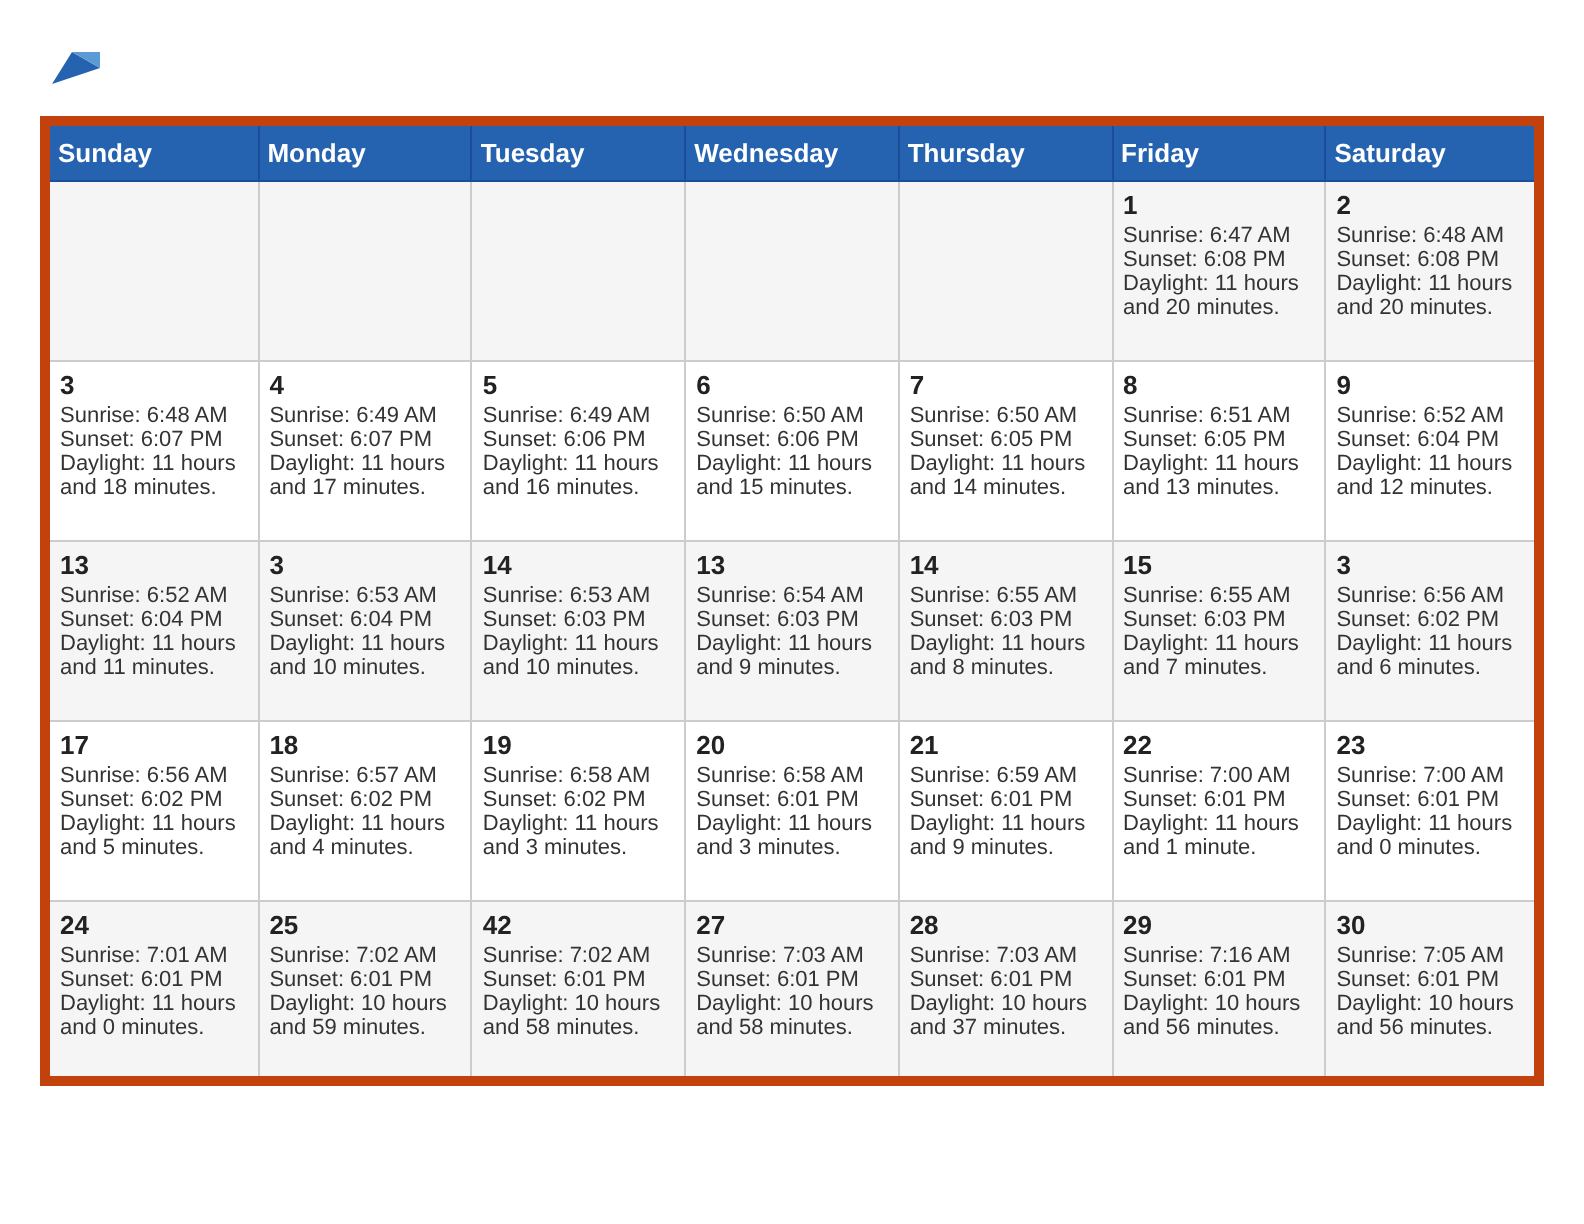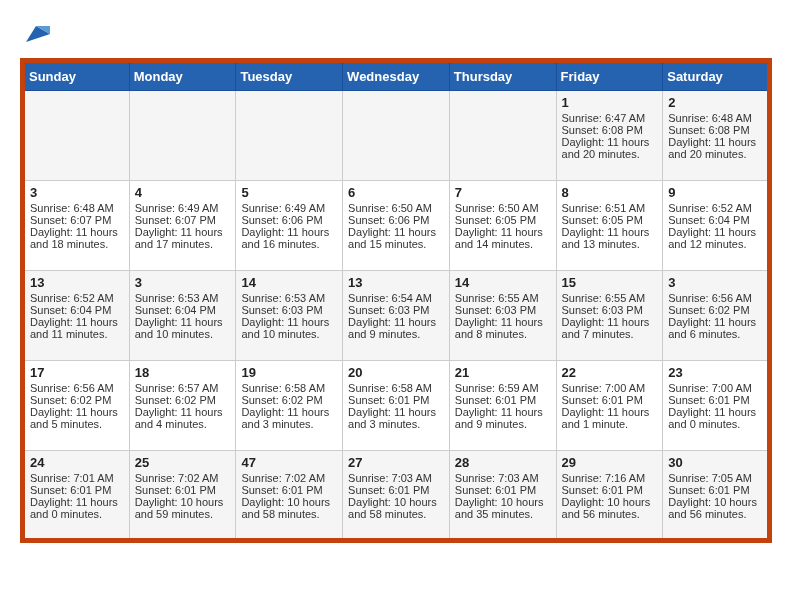--- a/index.html
+++ b/index.html
@@ -306,39 +306,39 @@
           <div>and 0 minutes.</div>
         </td>
         <td>
           <span class="day-num">25</span>
           <div>Sunrise: 7:02 AM</div>
           <div>Sunset: 6:01 PM</div>
           <div>Daylight: 10 hours</div>
           <div>and 59 minutes.</div>
         </td>
         <td>
-          <span class="day-num">47</span>
+          <span class="day-num">42</span>
           <div>Sunrise: 7:02 AM</div>
           <div>Sunset: 6:01 PM</div>
           <div>Daylight: 10 hours</div>
           <div>and 58 minutes.</div>
         </td>
         <td>
           <span class="day-num">27</span>
           <div>Sunrise: 7:03 AM</div>
           <div>Sunset: 6:01 PM</div>
           <div>Daylight: 10 hours</div>
           <div>and 58 minutes.</div>
         </td>
         <td>
           <span class="day-num">28</span>
           <div>Sunrise: 7:03 AM</div>
           <div>Sunset: 6:01 PM</div>
           <div>Daylight: 10 hours</div>
-          <div>and 35 minutes.</div>
+          <div>and 37 minutes.</div>
         </td>
         <td>
           <span class="day-num">29</span>
           <div>Sunrise: 7:16 AM</div>
           <div>Sunset: 6:01 PM</div>
           <div>Daylight: 10 hours</div>
           <div>and 56 minutes.</div>
         </td>
         <td>
           <span class="day-num">30</span>

